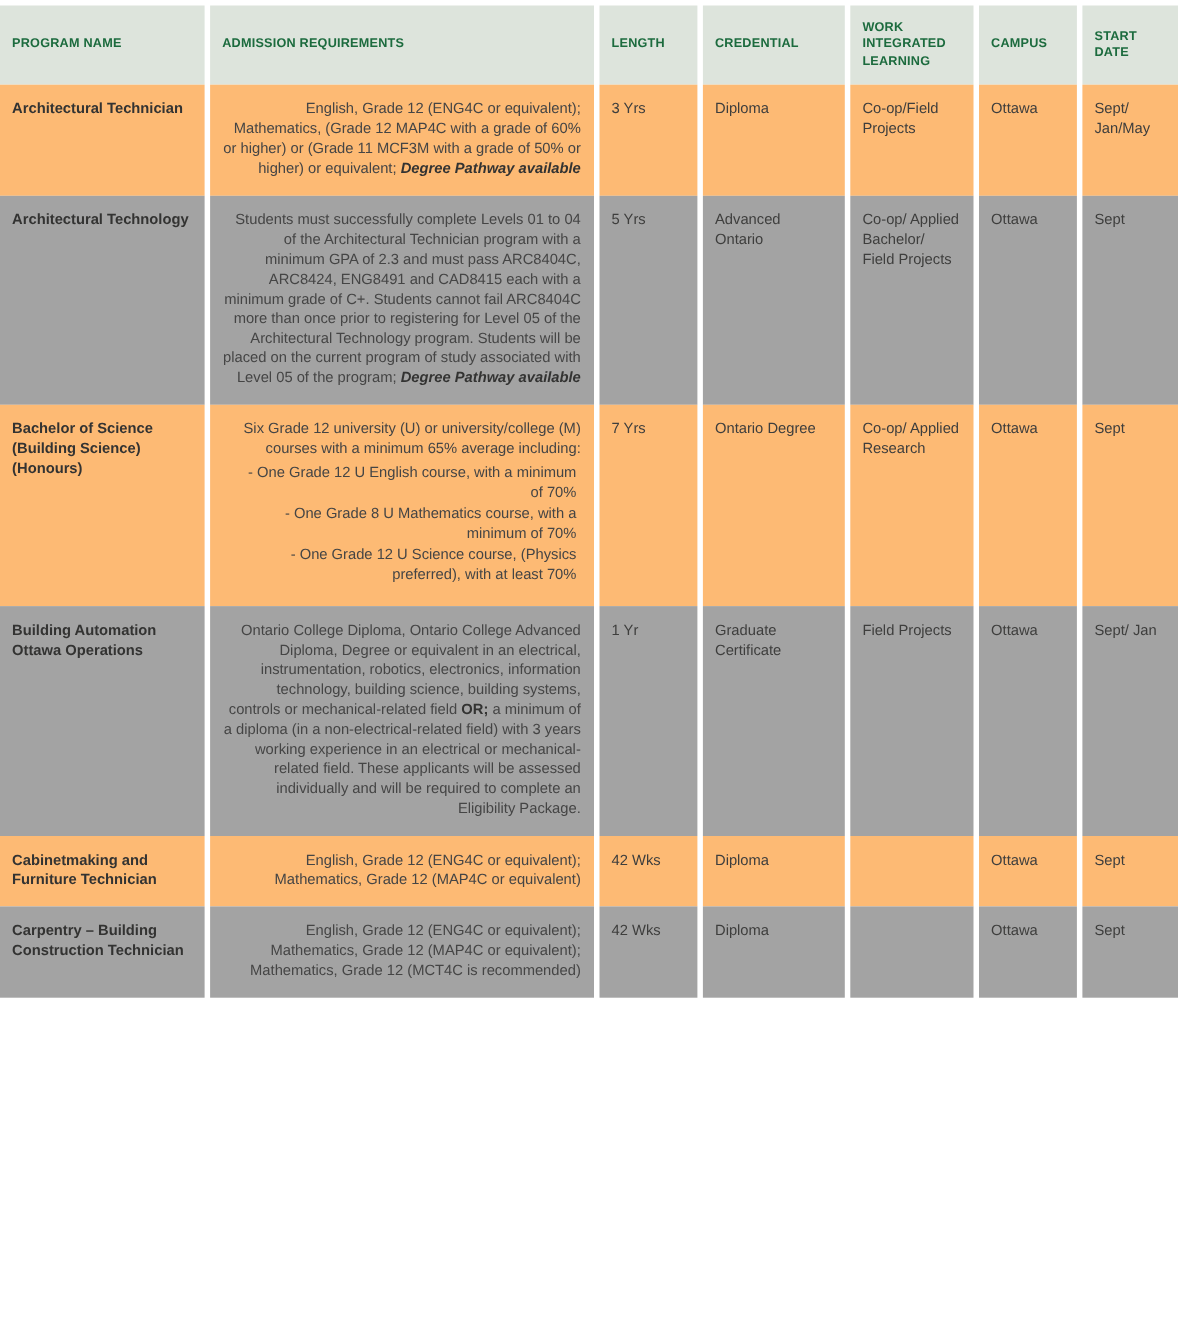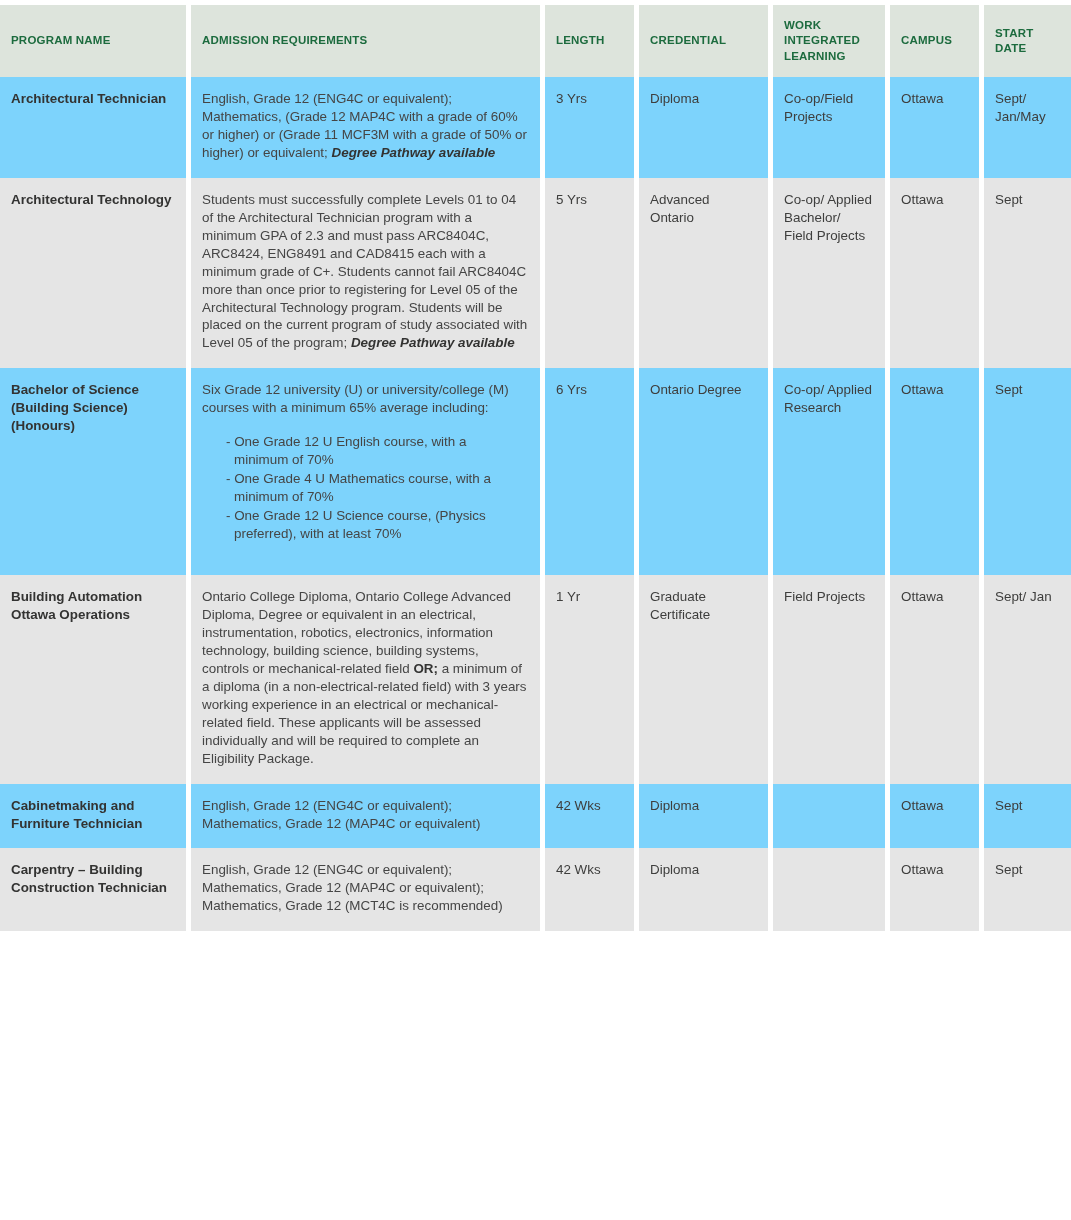--- a/index.html
+++ b/index.html
@@ -59,39 +59,39 @@
   }
 
   tbody td {
     vertical-align: top;
     font-size: 13.4px;
     line-height: 1.34;
     padding: 13px 12px 16px 11px;
     color: #3e3e3d;
   }
 
-  tbody tr.shaded td { background: #e5e5e5; }
-  tbody tr.plain  td { background: #7dd3fc; }
+  tbody tr.shaded td { background: #a3a3a3; }
+  tbody tr.plain  td { background: #fdba74; }
 
   td.program-name {
     font-weight: bold;
     color: #333332;
   }
 
-  td.admission { color: #454545; }
+  td.admission { color: #454545; text-align: right; }
 
   .ital-bold {
     font-style: italic;
     font-weight: bold;
     color: #333332;
   }
   .strong { font-weight: bold; color: #333332; }
 
   .bullet-list {
-    margin: 16px;
+    margin: 4px;
     padding: 0;
     list-style: none;
   }
   .bullet-list li {
     padding-left: 16px;
     text-indent: -8px;
     margin-top: 1px;
   }
 
   .nowrap-cell { white-space: pre-line; }
@@ -145,25 +145,25 @@
         <td>Ottawa</td>
         <td>Sept</td>
       </tr>
 
       <tr class="plain">
         <td class="program-name">Bachelor of Science (Building Science) (Honours)</td>
         <td class="admission">
           <span>Six Grade 12 university (U) or university/college (M) courses with a minimum 65% average including:</span>
           <ul class="bullet-list">
             <li>- One Grade 12 U English course, with a minimum of 70%</li>
-            <li>- One Grade 4 U Mathematics course, with a minimum of 70%</li>
+            <li>- One Grade 8 U Mathematics course, with a minimum of 70%</li>
             <li>- One Grade 12 U Science course, (Physics preferred), with at least 70%</li>
           </ul>
         </td>
-        <td>6 Yrs</td>
+        <td>7 Yrs</td>
         <td>Ontario Degree</td>
         <td>Co-op/ Applied Research</td>
         <td>Ottawa</td>
         <td>Sept</td>
       </tr>
 
       <tr class="shaded">
         <td class="program-name">Building Automation Ottawa Operations</td>
         <td class="admission"><span>Ontario College Diploma, Ontario College Advanced Diploma, Degree or equivalent in an electrical, instrumentation, robotics, electronics, information technology, building science, building systems, controls or mechanical-related field </span><span class="strong">OR;</span><span> a minimum of a diploma (in a non-electrical-related field) with 3 years working experience in an electrical or mechanical-related field. These applicants will be assessed individually and will be required to complete an Eligibility Package.</span></td>
         <td>1 Yr</td>

